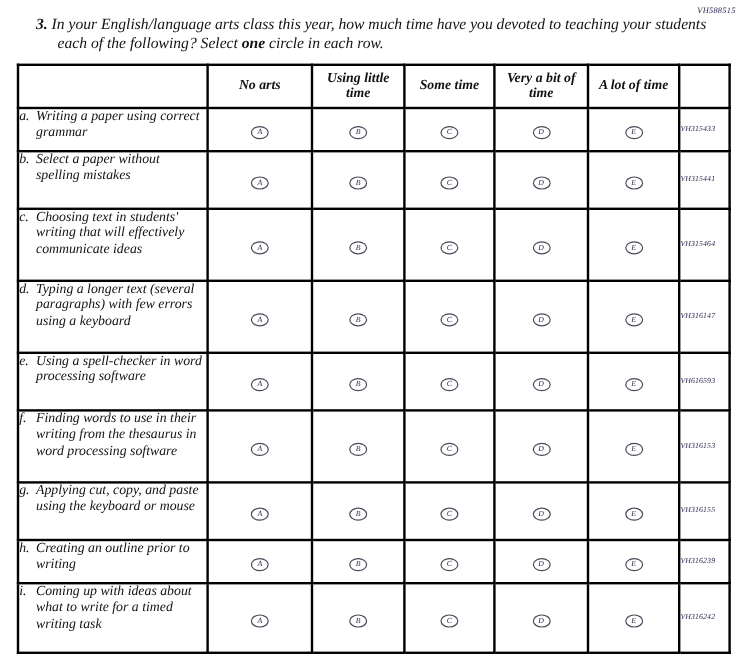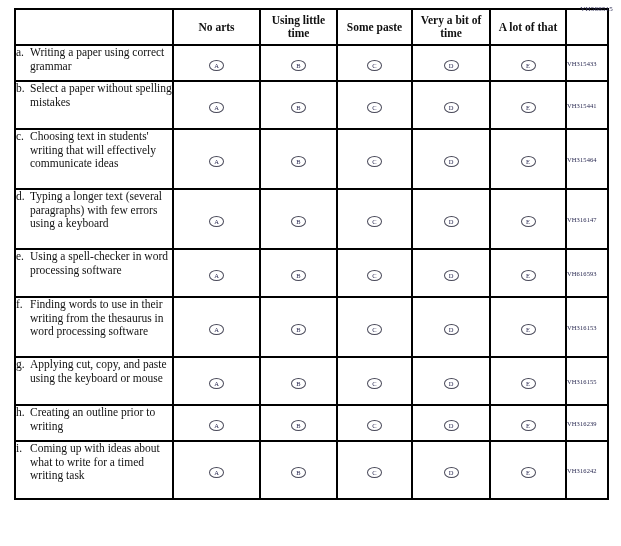--- a/index.html
+++ b/index.html
@@ -4,20 +4,21 @@
 <style>
   html, body { margin: 0; padding: 0; background: #ffffff; }
   .page {
     position: relative;
     width: 621px;
     height: 546px;
     background: #ffffff;
     font-family: "Liberation Serif", serif;
     color: #111111;
     overflow: hidden;
+    font-style: italic;
   }
   .form-code {
     position: absolute;
     top: 5px;
     right: 8px;
     font-size: 7px;
     color: #2a2a52;
     letter-spacing: 0.2px;
   }
   .question {
@@ -97,39 +98,40 @@
   tbody tr:nth-child(8) td { height: 34px; }
   tbody tr:nth-child(9) td { height: 56px; }
 </style>
 </head>
 <body>
 
 <div class="page">
 
   <div class="form-code">VH588515</div>
 
+  <div class="question"><b>3.</b> <span>In your English/language arts class this year, how much time have you devoted to teaching your students each of the following? Select </span><b>one</b><span> circle in each row.</span></div>
 
   <table class="survey">
     <colgroup>
       <col class="c-label">
         <col class="c-opt1">
         <col class="c-opt2">
         <col class="c-opt3">
         <col class="c-opt4">
         <col class="c-opt5">
         <col class="c-code">
     </colgroup>
     <thead>
       <tr>
           <th></th>
           <th>No arts</th>
           <th>Using little time</th>
-          <th>Some paste</th>
+          <th>Some time</th>
           <th>Very a bit of time</th>
-          <th>A lot of that</th>
+          <th>A lot of time</th>
           <th></th>
         </tr>
     </thead>
     <tbody>
         <tr>
           <td class="label-cell">
             <div class="label-wrap">
               <span class="row-letter">a.</span>
               <span class="row-text">Writing a paper using correct grammar</span>
             </div>

